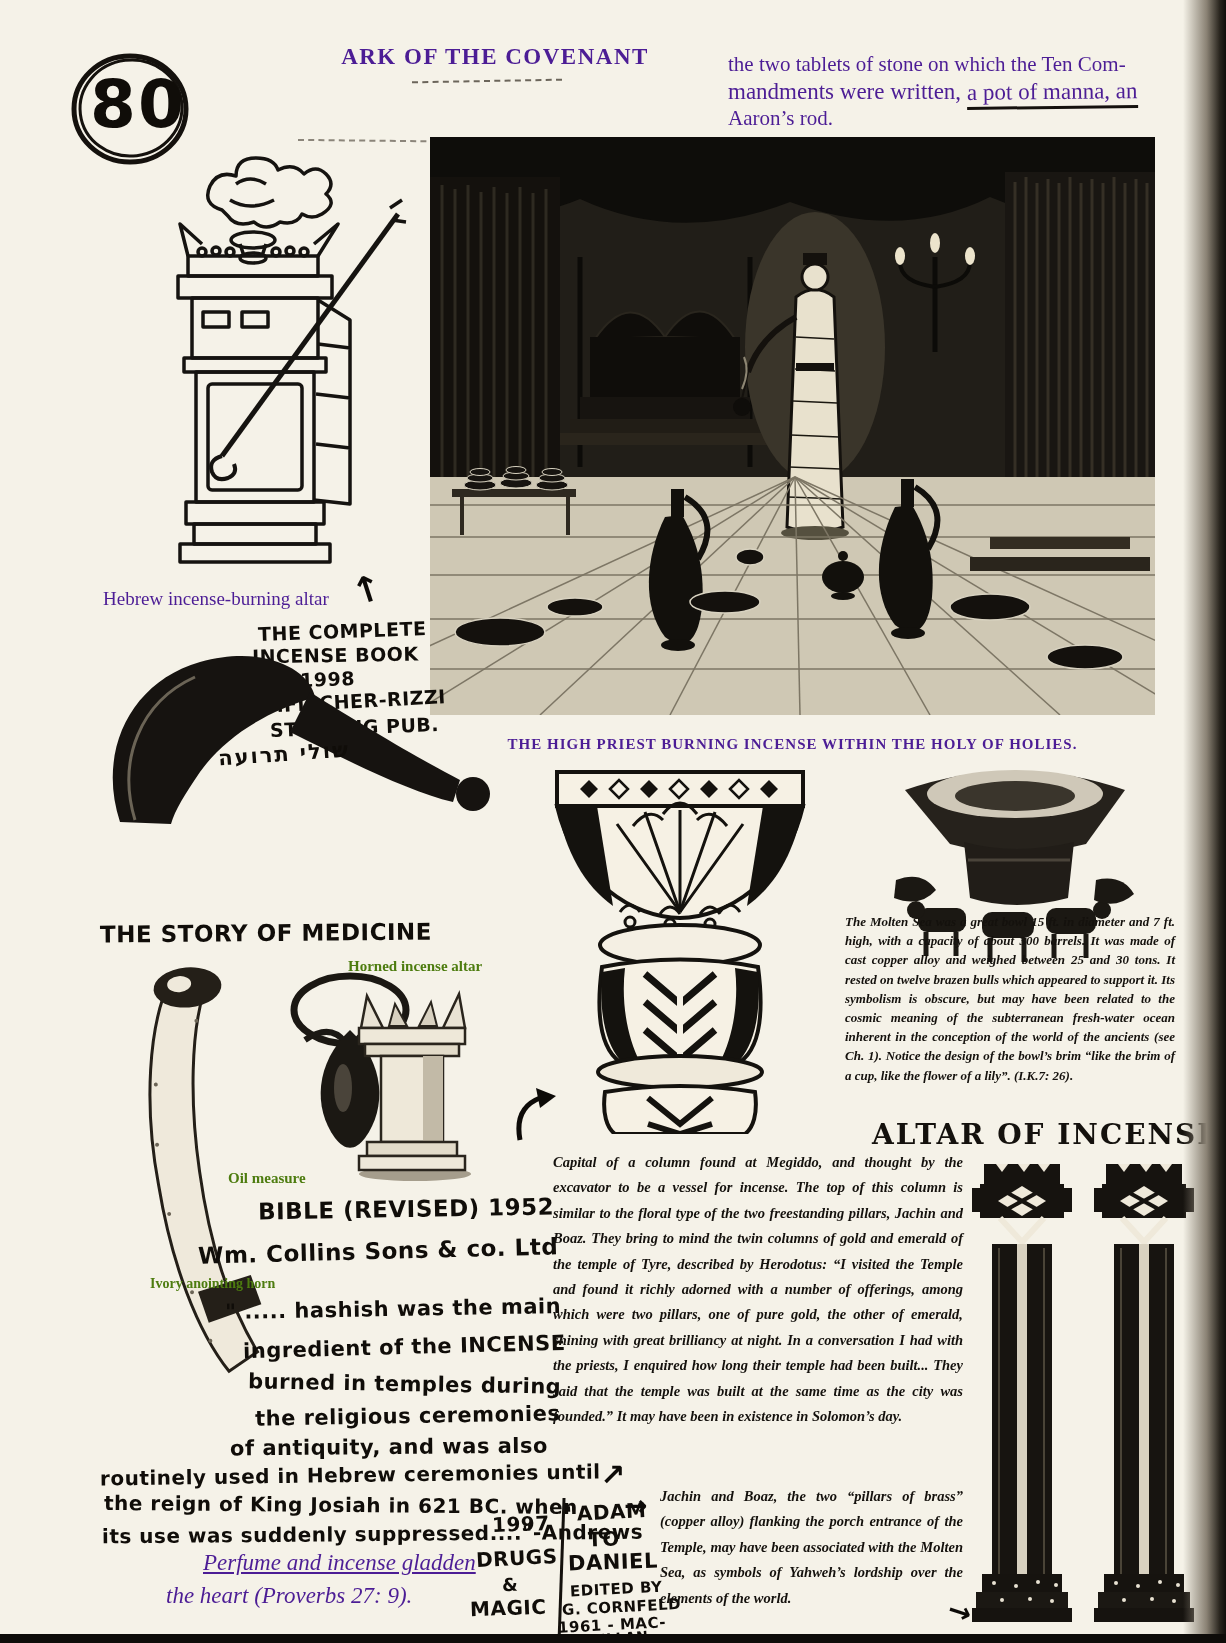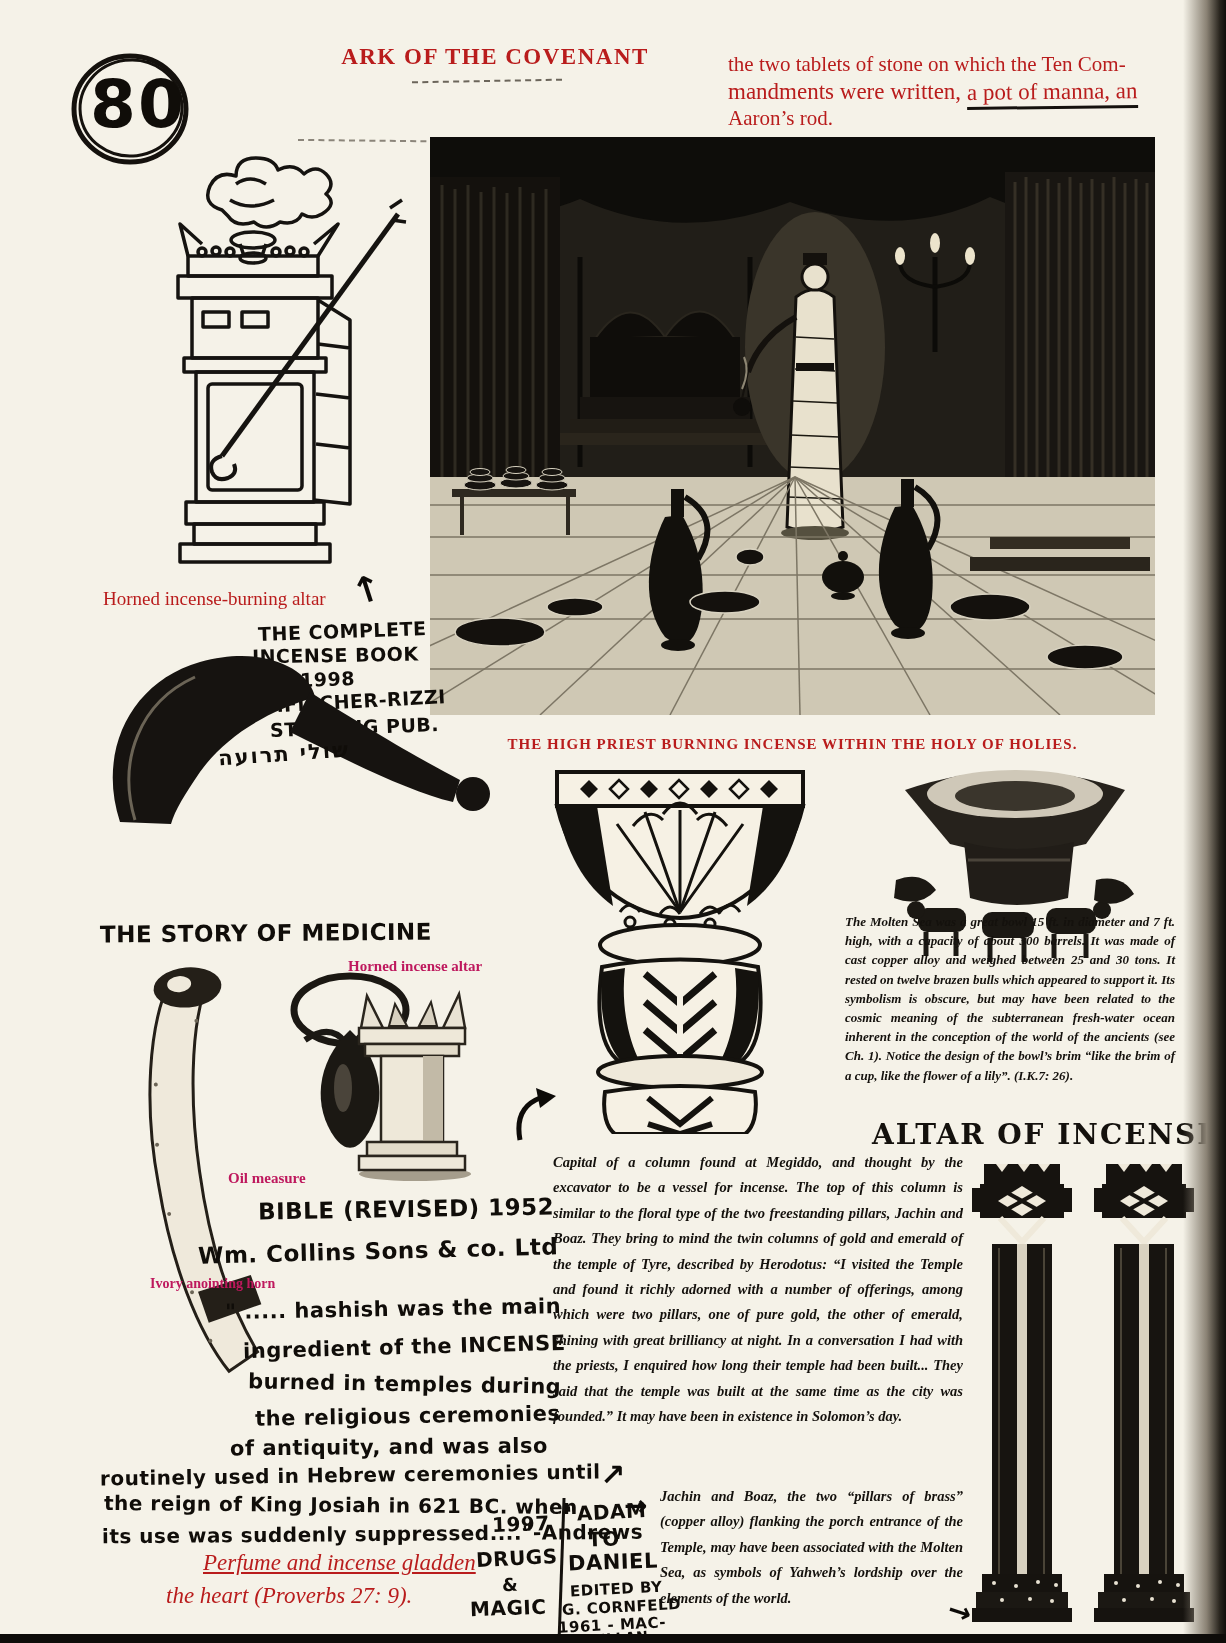--- a/index.html
+++ b/index.html
@@ -1,20 +1,20 @@
 <!DOCTYPE html>
 <html><head>
 <meta charset="utf-8">
 <style>
   html,body{margin:0;padding:0;background:#4a463f;}
   #page{position:relative;width:1226px;height:1643px;background:#f5f2e8;overflow:hidden;
         font-family:"Liberation Serif",serif;color:#161310;}
   .abs{position:absolute;}
-  .serif{font-family:"Liberation Serif",serif;color:#b91c1c;}
-  .lbl{font-family:"Liberation Serif",serif;font-weight:700;color:#be185d;}
+  .serif{font-family:"Liberation Serif",serif;color:#4c1d95;}
+  .lbl{font-family:"Liberation Serif",serif;font-weight:700;color:#4d7c0f;}
   .hw{font-family:"DejaVu Sans",sans-serif;font-weight:700;color:#100d09;letter-spacing:.5px;white-space:nowrap;}
   .bi{font-family:"Liberation Serif",serif;font-weight:700;font-style:italic;text-align:justify;color:#14110d;}
   .arrow{font-family:"DejaVu Sans",sans-serif;font-weight:900;color:#0d0b08;line-height:1;}
   .nowrap{white-space:nowrap;}
   .u-ink{display:inline-block;border-bottom:3px solid #14110d;padding-bottom:1px;transform:rotate(-.6deg);}
   .dash{border-bottom:2px dashed #6b655a;height:0;}
   svg{display:block;}
 </style>
 </head>
 <body>
@@ -195,21 +195,21 @@
       <rect x="86" y="354" width="138" height="22"></rect>
       <rect x="94" y="376" width="122" height="20"></rect>
       <rect x="80" y="396" width="150" height="18"></rect>
       <path d="M218,152 L250,172 L250,356 L214,352 M250,200 L218,196 M250,250 L216,246 M250,300 L216,296"></path>
       <line x1="298" y1="66" x2="122" y2="308" stroke-width="5"></line>
       <path d="M122,308 q-14,4 -10,16 q4,10 16,6 q10,-4 6,-14" stroke-width="4"></path>
       <path d="M290,60 l12,-8 M292,72 l14,2"></path>
     </svg>
   </div>
 
-  <div class="abs serif nowrap" style="left:103px;top:588px;font-size:19px;">Horned incense-burning altar</div>
+  <div class="abs serif nowrap" style="left:103px;top:588px;font-size:19px;">Hebrew incense-burning altar</div>
   <div class="abs arrow" style="left:352px;top:572px;font-size:36px;transform:rotate(-18deg);">↑</div>
 
   <div class="abs hw" style="left:258px;top:620px;font-size:19px;transform:rotate(-2deg);">THE COMPLETE</div>
   <div class="abs hw" style="left:252px;top:644px;font-size:19px;transform:rotate(-1deg);">INCENSE BOOK</div>
   <div class="abs hw" style="left:300px;top:668px;font-size:19px;transform:rotate(-2deg);">1998</div>
   <div class="abs hw" style="left:262px;top:690px;font-size:19px;transform:rotate(-3deg);">S.FISCHER-RIZZI</div>
   <div class="abs hw" style="left:270px;top:716px;font-size:19px;transform:rotate(-2deg);">STERLING PUB.</div>
 
   <div class="abs" style="left:105px;top:642px;">
     <svg width="395" height="190" viewBox="0 0 395 190">

